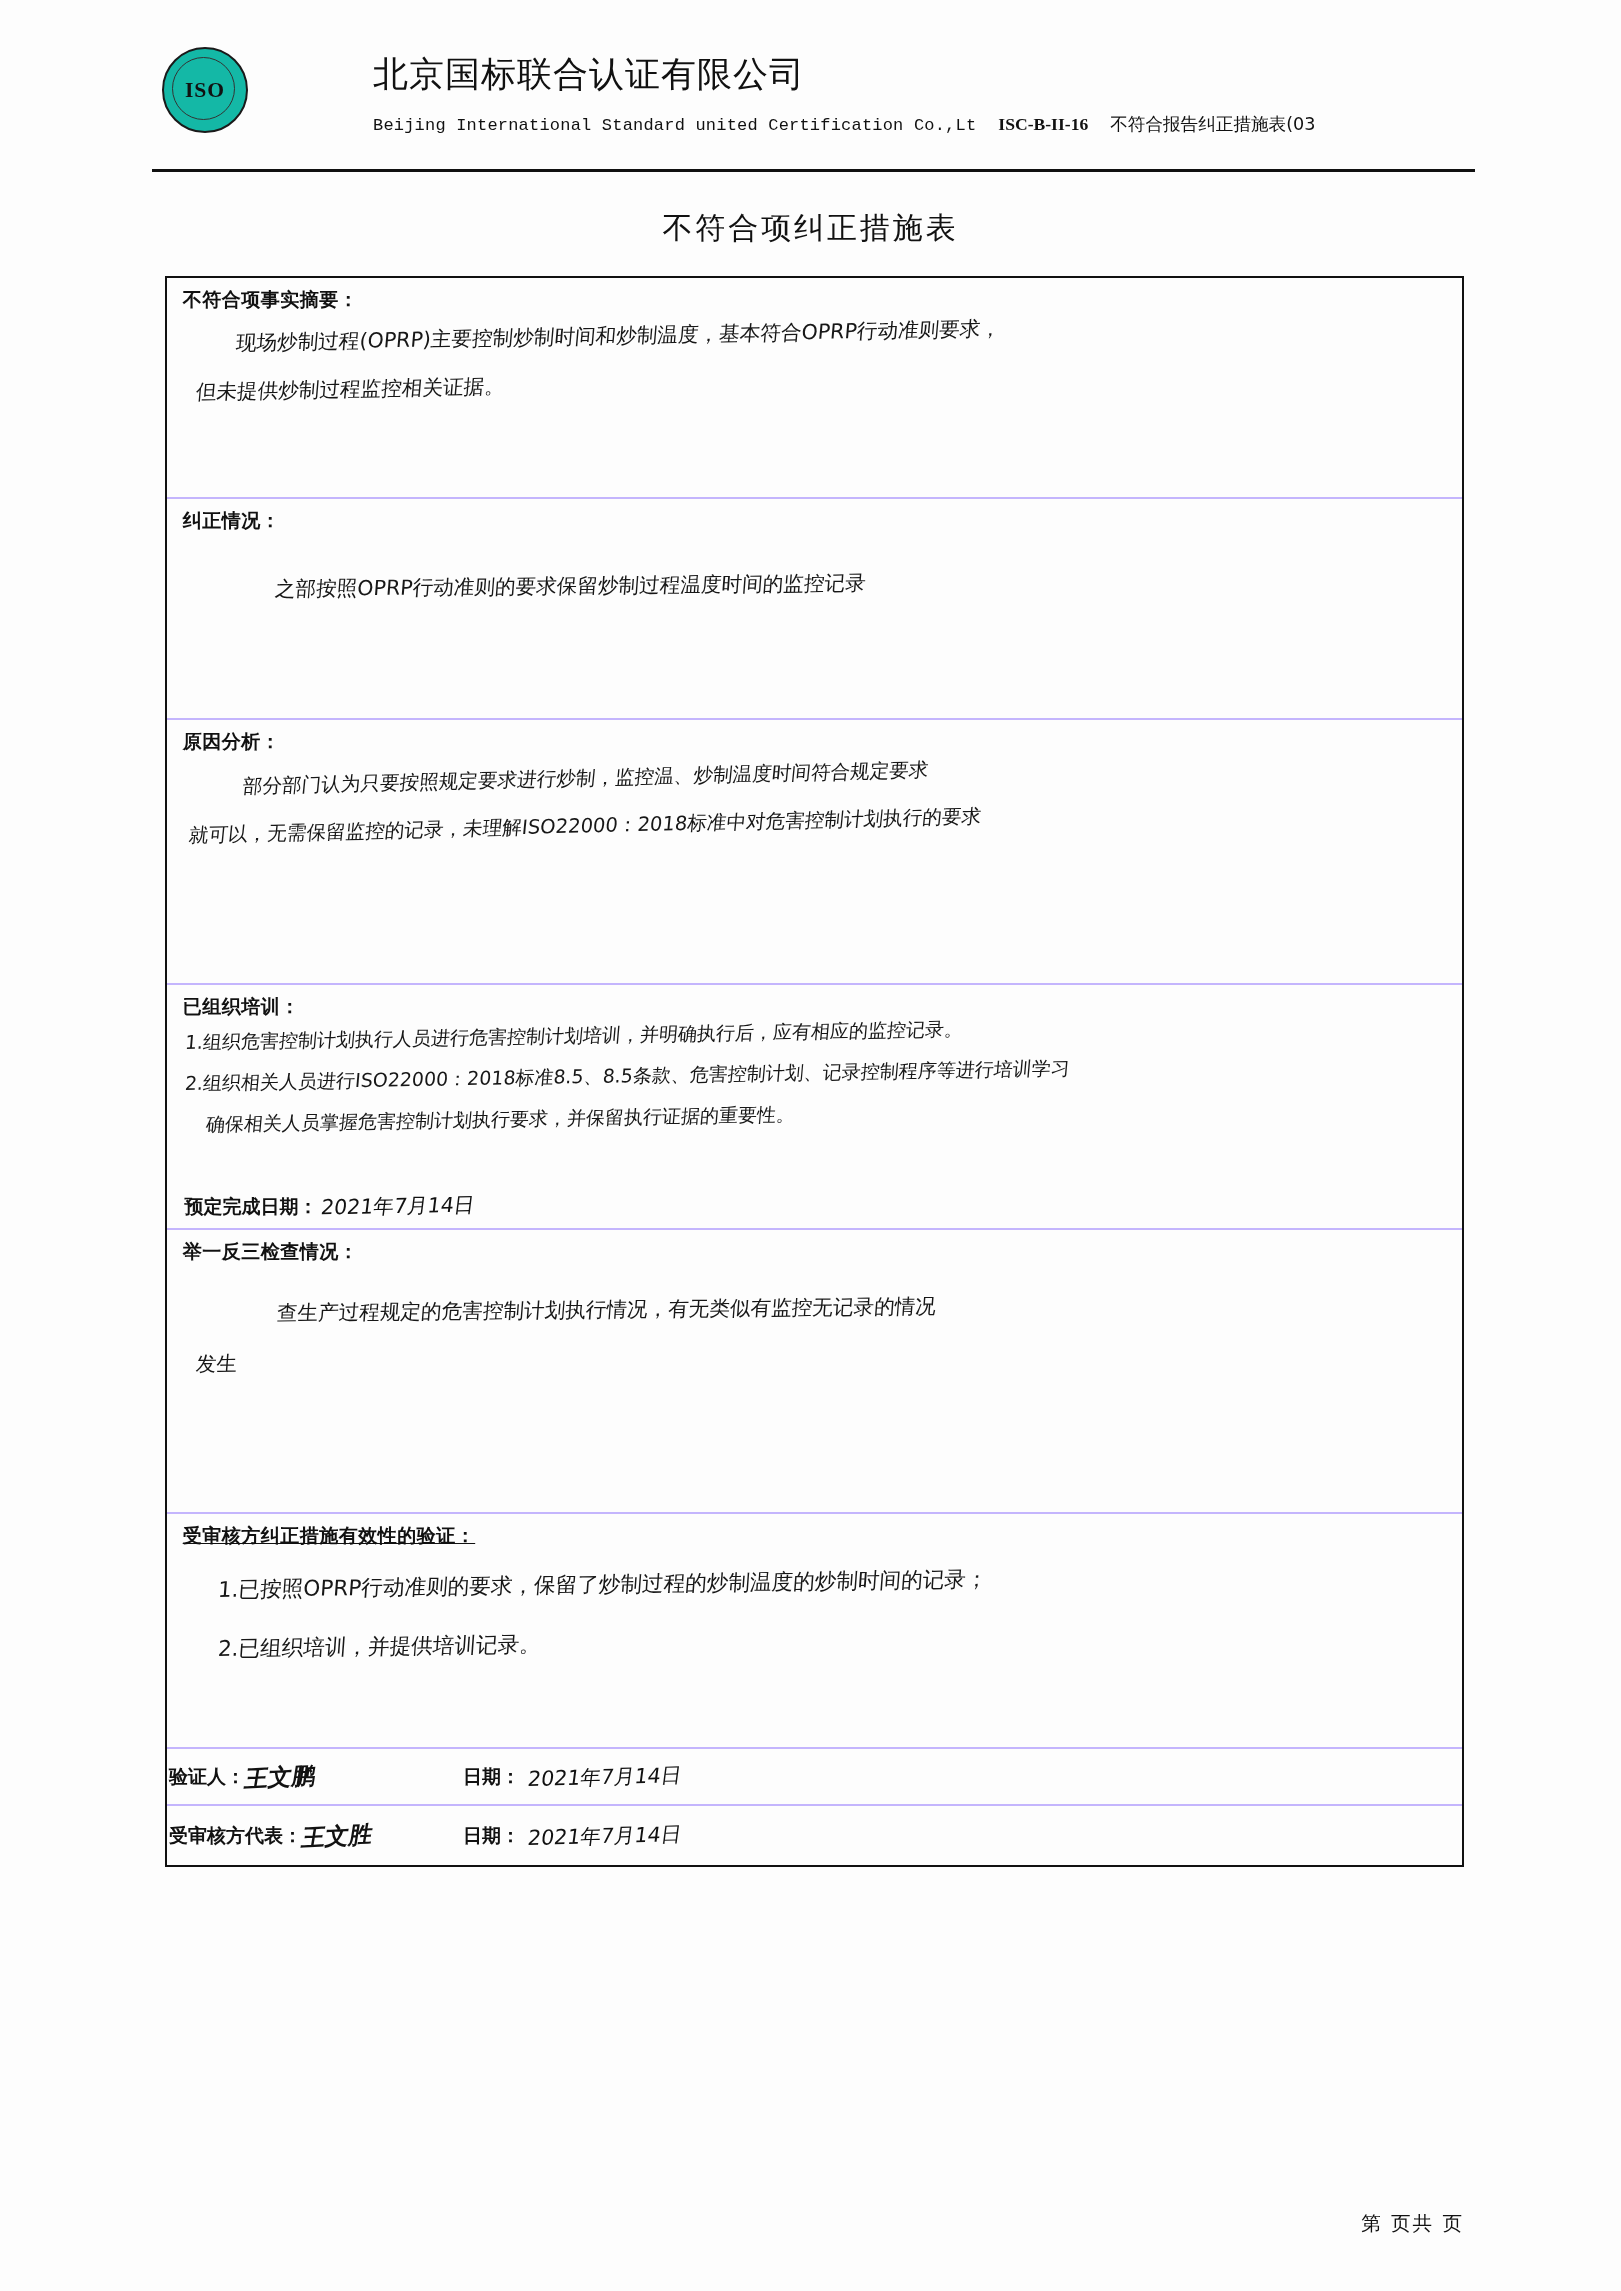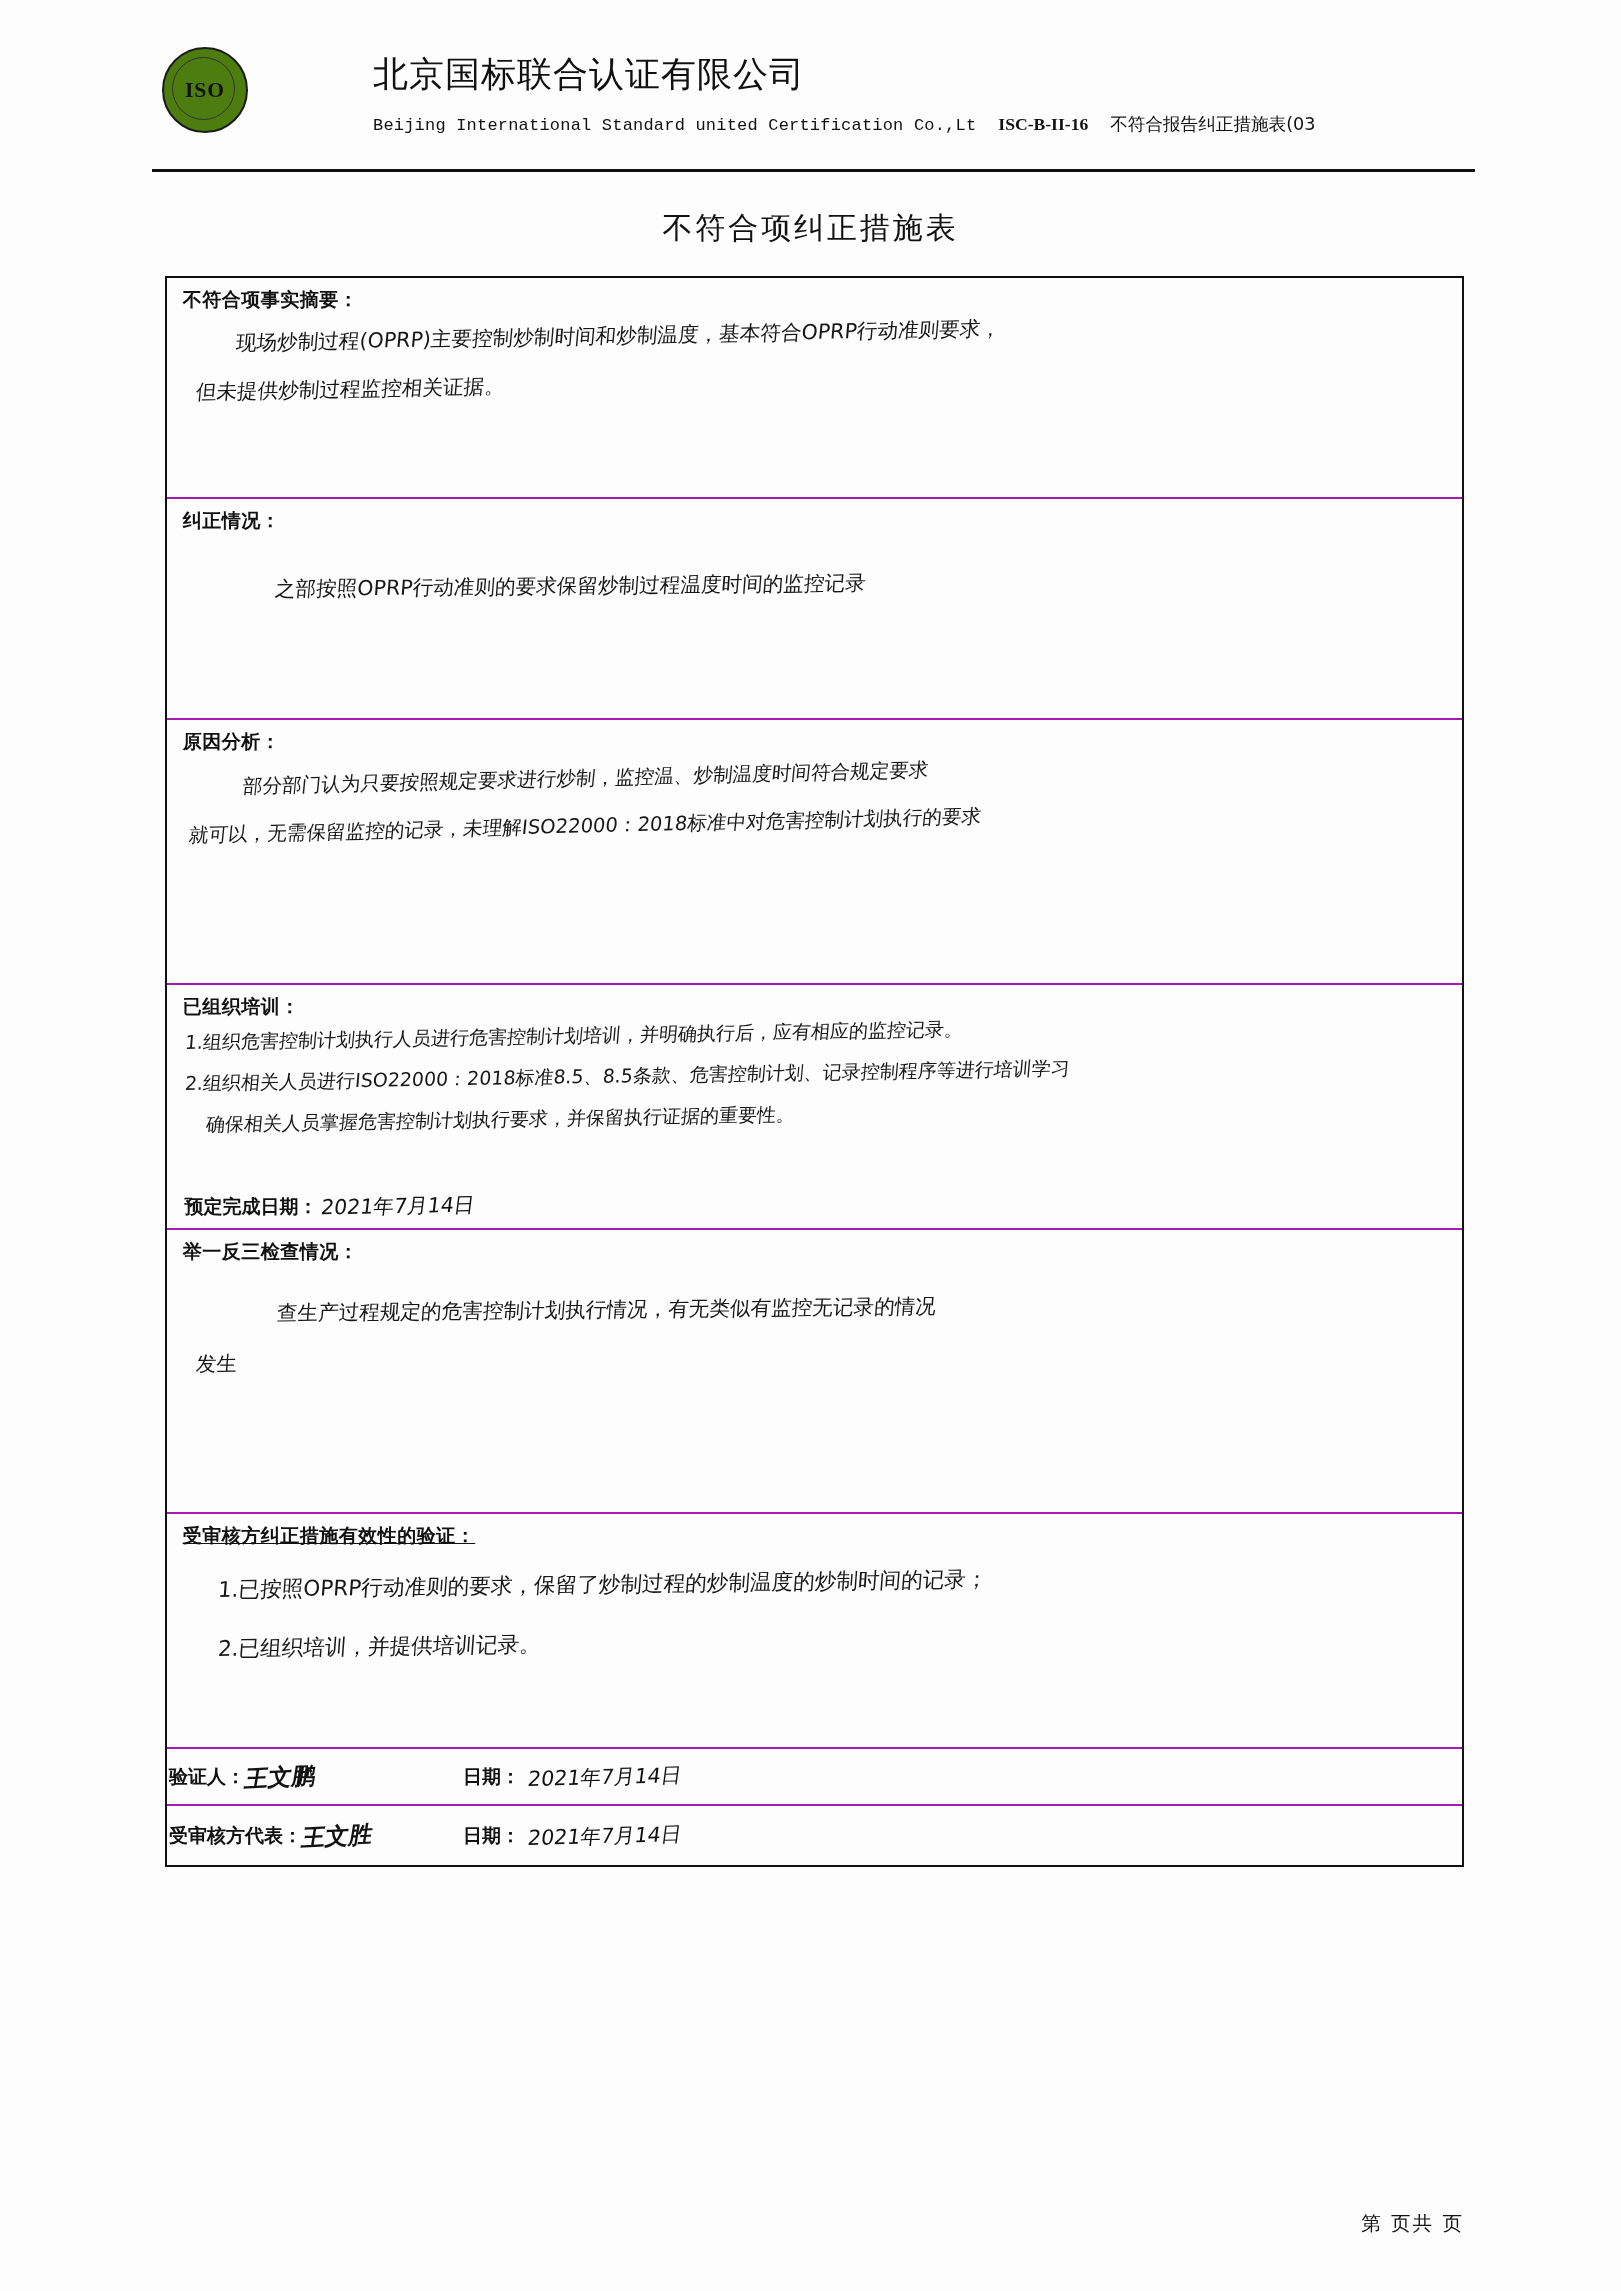--- a/index.html
+++ b/index.html
@@ -41,21 +41,21 @@
   }
   .logo-circle {
     width: 82px;
     height: 82px;
     border: 2.9px solid #1a1a1a;
     border-radius: 50%;
     display: flex;
     align-items: center;
     justify-content: center;
     position: relative;
-    background: #4d7c0f;
+    background: #14b8a6;
   }
   .logo-circle:before {
     content: "";
     position: absolute;
     left: 7.8px; top: 7.8px;
     width: 61px; height: 61px;
     border: 1px solid #333;
     border-radius: 50%;
   }
   .logo-text {
@@ -130,21 +130,21 @@
   
   .form-table {
     position: absolute;
     left: 165px;
     top: 276px;
     width: 1299px;
     border: 2px solid #111;
     box-sizing: border-box;
   }
   .row {
-    border-bottom: 2px solid #a21caf;
+    border-bottom: 2px solid #c4b5fd;
     position: relative;
     box-sizing: border-box;
   }
   .row:last-child { border-bottom: none; }
   .row-label {
     font-family: "DejaVu Sans", sans-serif;
     font-size: 19px;
     font-weight: bold;
     color: #111;
     padding: 8.8px 0 0 15.7px;

